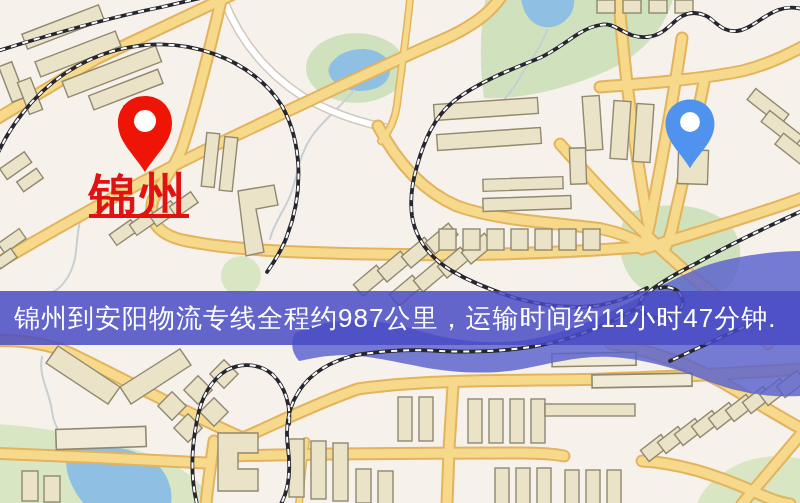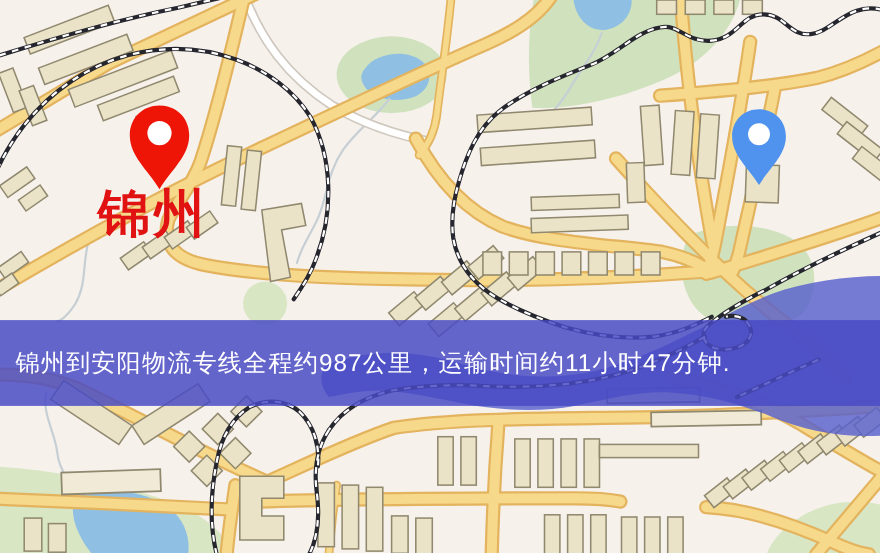--- a/index.html
+++ b/index.html
@@ -23,29 +23,29 @@
   .bld{fill:var(--mc-building_fill);stroke:var(--mc-building_stroke);stroke-width:1.4;}
   .bld2{fill:#f1ead6;stroke:var(--mc-building_stroke);stroke-width:1.6;}
   .rail-c{fill:none;stroke:var(--mc-railway);stroke-width:3.8;stroke-linecap:round;}
   .rail-d{fill:none;stroke:#ffffff;stroke-width:2;stroke-dasharray:6 6;}
   .pin{position:absolute;}
   .pin-origin path.body{fill:var(--origin-pin);}
   .pin-dest path.body{fill:var(--dest-pin);}
   .city-label{
     position:absolute;transform:translateX(-50%);
     font-family:"DejaVu Serif","Liberation Serif",serif;
-    font-weight:bold;line-height:1;white-space:nowrap;letter-spacing:3px;
+    font-weight:bold;line-height:1;white-space:nowrap;letter-spacing:3px;text-decoration:underline;
   }
   .origin-label{color:var(--origin-label);font-size:47px;}
   .dest-label{color:var(--dest-label);font-size:45px;}
   .banner{
-    position:absolute;left:0;top:291px;width:800px;height:78px;
+    position:absolute;left:0;top:291px;width:800px;height:54px;
     background:var(--banner-bg);color:var(--banner-fg);
     display:flex;align-items:center;padding-left:14px;box-sizing:border-box;
-    font-size:22px;letter-spacing:1px;white-space:nowrap;
+    font-size:26px;letter-spacing:1px;white-space:nowrap;
   }
 </style>
 </head>
 <body>
 
 <div class="stage">
 
   <svg class="map" width="800" height="503" viewBox="0 0 800 503">
     <defs>
       <path id="rdA" d="M-12,124 L98,58 L246,-12"></path>

